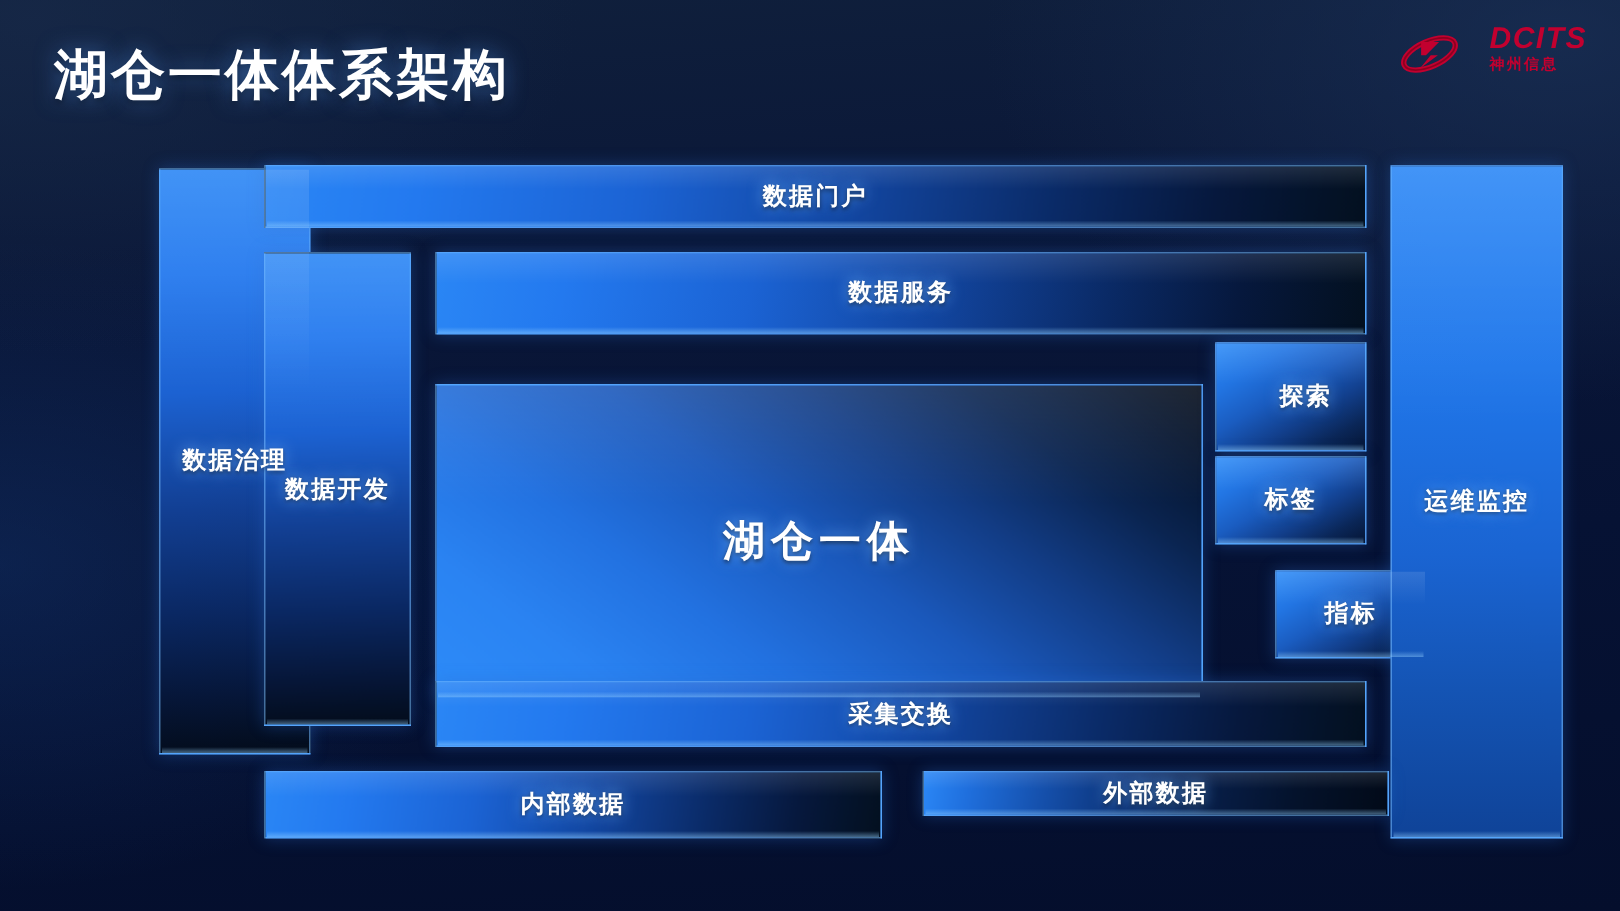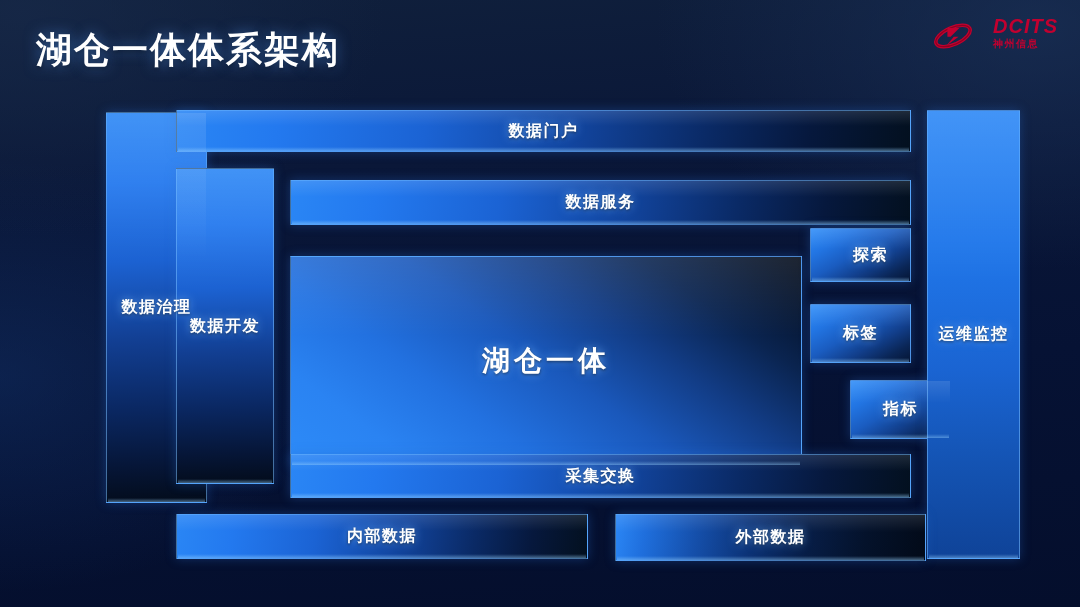--- a/index.html
+++ b/index.html
@@ -169,46 +169,46 @@
   </div>
 
   <div class="panel v-col" style="left:176px; top:168px; width:98px; height:316px;">
     <span class="label">数据开发</span>
   </div>
 
   <div class="panel h-bar" style="left:176px; top:110px; width:735px; height:42px;">
     <span class="label">数据门户</span>
   </div>
 
-  <div class="panel h-bar" style="left:290px; top:168px; width:621px; height:45px;margin-top:12px;">
+  <div class="panel h-bar" style="left:290px; top:168px; width:621px; height:55px;">
     <span class="label">数据服务</span>
   </div>
 
   <div class="panel diag" style="left:290px; top:228px; width:512px; height:210px;margin-top:28px;">
     <span class="label" style="font-size:28px; letter-spacing:4px;">湖仓一体</span>
   </div>
 
-  <div class="panel chip" style="left:810px; top:228px; width:101px; height:54px;padding-left:20px;">
+  <div class="panel chip" style="left:810px; top:228px; width:101px; height:73px;padding-left:20px;">
     <span class="label">探索</span>
   </div>
   <div class="panel chip" style="left:810px; top:304px; width:101px; height:59px;">
     <span class="label">标签</span>
   </div>
   <div class="panel chip" style="left:850px; top:380px; width:101px; height:59px;">
     <span class="label">指标</span>
   </div>
 
   <div class="panel h-bar" style="left:290px; top:454px; width:621px; height:44px;">
     <span class="label">采集交换</span>
   </div>
 
-  <div class="panel v-col-solid" style="left:927px; top:110px; width:93px; height:449px;">
+  <div class="panel v-col-solid" style="left:927px; top:110px; width:115px; height:449px;">
     <span class="label">运维监控</span>
   </div>
 
   <div class="panel h-bar" style="left:176px; top:514px; width:412px; height:45px;align-items:center;">
     <span class="label">内部数据</span>
   </div>
-  <div class="panel h-bar-dim" style="left:615px; top:514px; width:311px; height:47px;">
+  <div class="panel h-bar-dim" style="left:615px; top:514px; width:311px; height:30px;">
     <span class="label">外部数据</span>
   </div>
 
 </div>
 
 </body></html>

